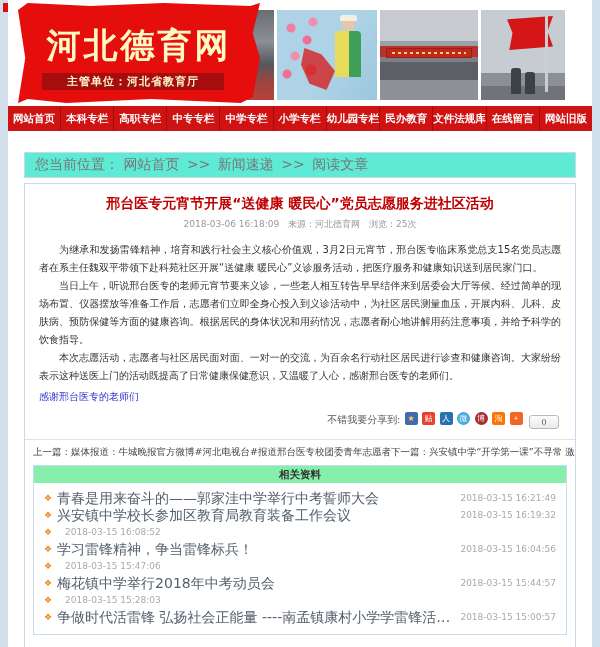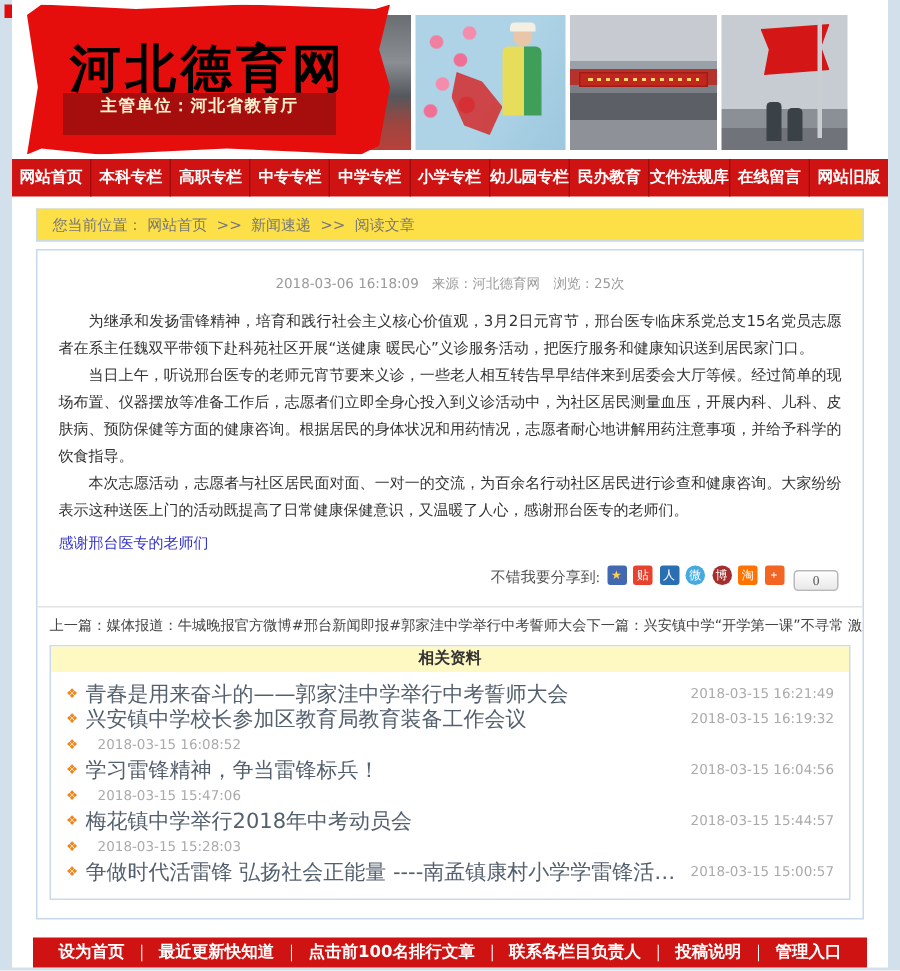--- a/index.html
+++ b/index.html
@@ -34,33 +34,33 @@
   .group-banner i { display:block; height:2px; margin:4px 6px 0; background:repeating-linear-gradient(90deg,#ffd76e 0 3px,transparent 3px 6px); }
   .photo-flag { width:84px; background:linear-gradient(180deg,#c6ccd2 0 70%,#8b9096 70% 84%,#70747a 84% 100%); }
   .flag-red { position:absolute; left:26px; top:6px; width:46px; height:34px; background:#d41616;
      clip-path:polygon(0 10%,100% 0,88% 45%,100% 90%,5% 100%,12% 50%); }
   .flag-pole { position:absolute; left:64px; top:2px; width:3px; height:80px; background:#c9ced3; }
   .flag-figure { position:absolute; left:30px; bottom:6px; width:10px; height:26px; background:#3a4147; border-radius:3px 3px 0 0; }
   .flag-figure.f2 { left:44px; height:22px; }
   .logo-flag { position:absolute; left:10px; top:3px; width:242px; height:100px; background:#e60d0d; z-index:2;
      clip-path:polygon(0 7%,4% 0,30% 3%,60% 0,96% 3%,100% 0,97% 30%,100% 55%,97% 94%,92% 100%,55% 96%,20% 100%,4% 96%,0 100%,3% 55%); }
   .logo-title { text-align:center; margin-top:20px; font-family:"DejaVu Serif","Liberation Serif",serif;
-     font-size:34px; font-weight:bold; color:#000000; letter-spacing:3px; }
-  .supervisor-band { position:absolute; left:24px; right:36px; bottom:13px; height:28px; line-height:17px;
+     font-size:34px; font-weight:bold; color:#fef9c3; letter-spacing:3px; }
+  .supervisor-band { position:absolute; left:24px; right:36px; bottom:13px; height:17px; line-height:17px;
      background:#a60d0d; color:#fdf3cf; font-size:11px; font-weight:bold; text-align:center; letter-spacing:1px; }
 
   
   .navbar { height:25px; background:#cf1313; display:flex; }
   .nav-item { flex:1; text-align:center; line-height:25px; color:#fff; font-size:10.5px; font-weight:bold;
      border-right:1px solid #a30c0c; cursor:pointer; white-space:nowrap; }
   .nav-item:last-child { border-right:none; }
 
   
-  .breadcrumb { margin:8px 16px 0; border:1px solid #c7d9ea; background:#fde047; padding:3px 10px;
-     font-size:10px; color:#777; }
+  .breadcrumb { margin:21px 16px 0; border:1px solid #c7d9ea; background:#5eead4; padding:3px 10px;
+     font-size:14px; color:#777; }
   .breadcrumb a { color:#777; text-decoration:none; cursor:pointer; }
   .crumb-sep { margin:0 3px; }
 
   
   .outer-box { margin:5px 16px 0; border:1px solid #c7d9ea; background:#fff; }
   .article { padding:10px 14px 0; }
   .article-title { text-align:center; color:#c00000; font-size:14px; font-weight:bold; line-height:18px; }
   .article-meta { text-align:center; color:#999; font-size:9px; margin:6px 0 10px; }
   .article-meta span { margin:0 3px; }
   .article-body p { font-size:10px; line-height:18px; color:#333; text-align:justify; text-indent:2em; }
@@ -78,21 +78,21 @@
   .share-count { display:inline-block; min-width:30px; padding:0 4px; height:14px; line-height:13px;
      border:1px solid #b9b9b9; border-radius:3px; background:linear-gradient(#fdfdfd,#e9e9e9);
      color:#555; font-size:9px; text-align:center; vertical-align:-2px; margin-left:4px; cursor:pointer; }
 
   
   .pager { border-top:1px solid #e2e2e2; padding:6px 8px 4px; font-size:9.5px; color:#444; white-space:nowrap; overflow:hidden; }
   .pager a { color:#444; text-decoration:none; cursor:pointer; }
 
   
   .related-box { margin:2px 8px 12px; border:1px solid #c9dbec; }
-  .related-header { background:#fef9c3; height:17px; line-height:17px; text-align:center;
+  .related-header { background:#86efac; height:17px; line-height:17px; text-align:center;
      font-size:10.5px; font-weight:bold; color:#333; }
   .related-list { padding:7px 10px 8px; }
   .related-row { display:flex; align-items:center; line-height:17px; }
   .bullet { color:#f08519; font-size:9px; margin-right:5px; }
   .related-link { flex:1; font-size:14px; color:#55606e; text-decoration:none; white-space:nowrap;
      overflow:hidden; text-overflow:ellipsis; cursor:pointer; }
   .related-date { font-size:9px; color:#aaa; margin-left:8px; }
 
   
   .footer-bar { margin:12px 14px 0; height:20px; line-height:20px; background:#cf1313; text-align:center;
@@ -154,20 +154,21 @@
     <span>您当前位置：</span>
     <a>网站首页</a>
     <span class="crumb-sep">&gt;&gt;</span>
     <a>新闻速递</a>
     <span class="crumb-sep">&gt;&gt;</span>
     <span>阅读文章</span>
   </div>
 
   <div class="outer-box">
     <div class="article">
+      <div class="article-title">邢台医专元宵节开展“送健康 暖民心”党员志愿服务进社区活动</div>
       <div class="article-meta">
         <span>2018-03-06 16:18:09</span>
         <span>来源：河北德育网</span>
         <span>浏览：25次</span>
       </div>
       <div class="article-body">
         <p>为继承和发扬雷锋精神，培育和践行社会主义核心价值观，3月2日元宵节，邢台医专临床系党总支15名党员志愿者在系主任魏双平带领下赴科苑社区开展“送健康 暖民心”义诊服务活动，把医疗服务和健康知识送到居民家门口。</p>
         <p>当日上午，听说邢台医专的老师元宵节要来义诊，一些老人相互转告早早结伴来到居委会大厅等候。经过简单的现场布置、仪器摆放等准备工作后，志愿者们立即全身心投入到义诊活动中，为社区居民测量血压，开展内科、儿科、皮肤病、预防保健等方面的健康咨询。根据居民的身体状况和用药情况，志愿者耐心地讲解用药注意事项，并给予科学的饮食指导。</p>
         <p>本次志愿活动，志愿者与社区居民面对面、一对一的交流，为百余名行动社区居民进行诊查和健康咨询。大家纷纷表示这种送医上门的活动既提高了日常健康保健意识，又温暖了人心，感谢邢台医专的老师们。</p>
       </div>
@@ -179,21 +180,21 @@
         <span class="share-icon si-renren">人</span>
         <span class="share-icon si-tqq">微</span>
         <span class="share-icon si-sina">博</span>
         <span class="share-icon si-taobao">淘</span>
         <span class="share-icon si-more">+</span>
         <span class="share-count">0</span>
       </div>
     </div>
 
     <div class="pager">
-      <span>上一篇：</span><a>媒体报道：牛城晚报官方微博#邢台新闻即报#郭家洼中学举行中考誓师大会</a><span>下一篇：</span><a>兴安镇中学“开学第一课”不寻常 激励莘莘学子当自强</a>
+      <span>上一篇：</span><a>媒体报道：牛城晚报官方微博#河北电视台#报道邢台医专校团委青年志愿者</a><span>下一篇：</span><a>兴安镇中学“开学第一课”不寻常 激励莘莘学子当自强</a>
     </div>
 
     <div class="related-box">
       <div class="related-header">相关资料</div>
       <div class="related-list">
         <div class="related-row">
           <span class="bullet">❖</span>
           <a class="related-link">青春是用来奋斗的——郭家洼中学举行中考誓师大会</a>
           <span class="related-date">2018-03-15 16:21:49</span>
         </div>

